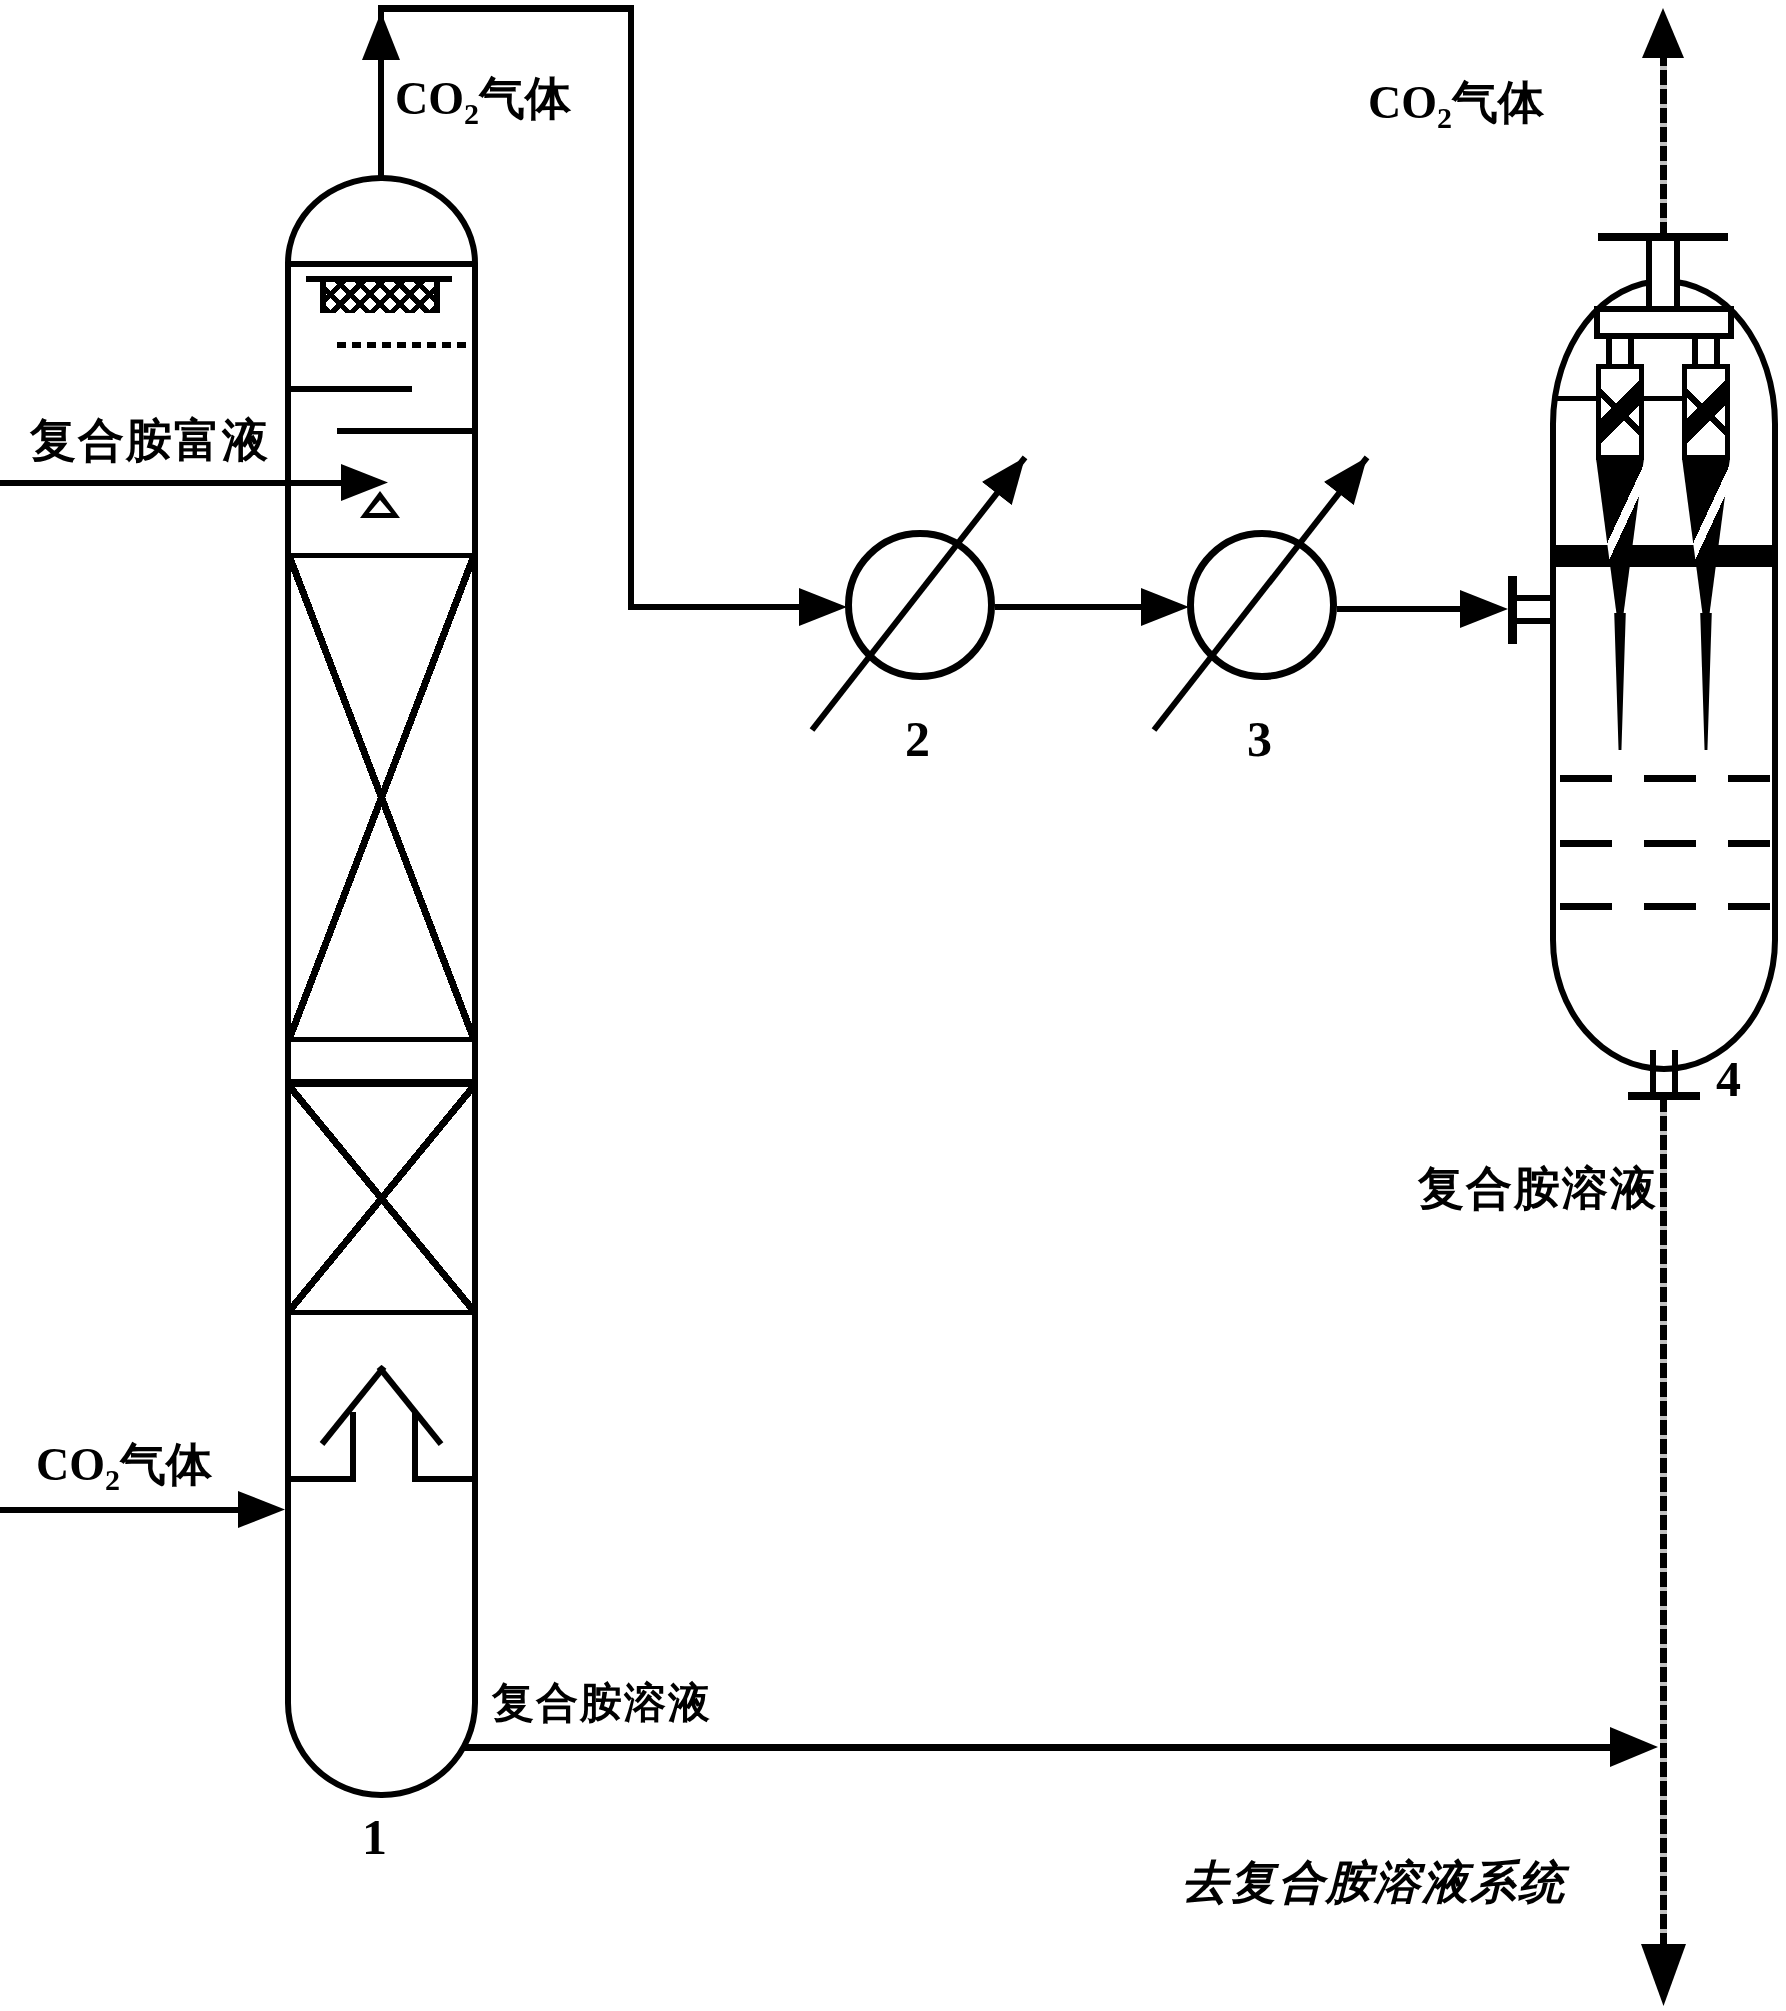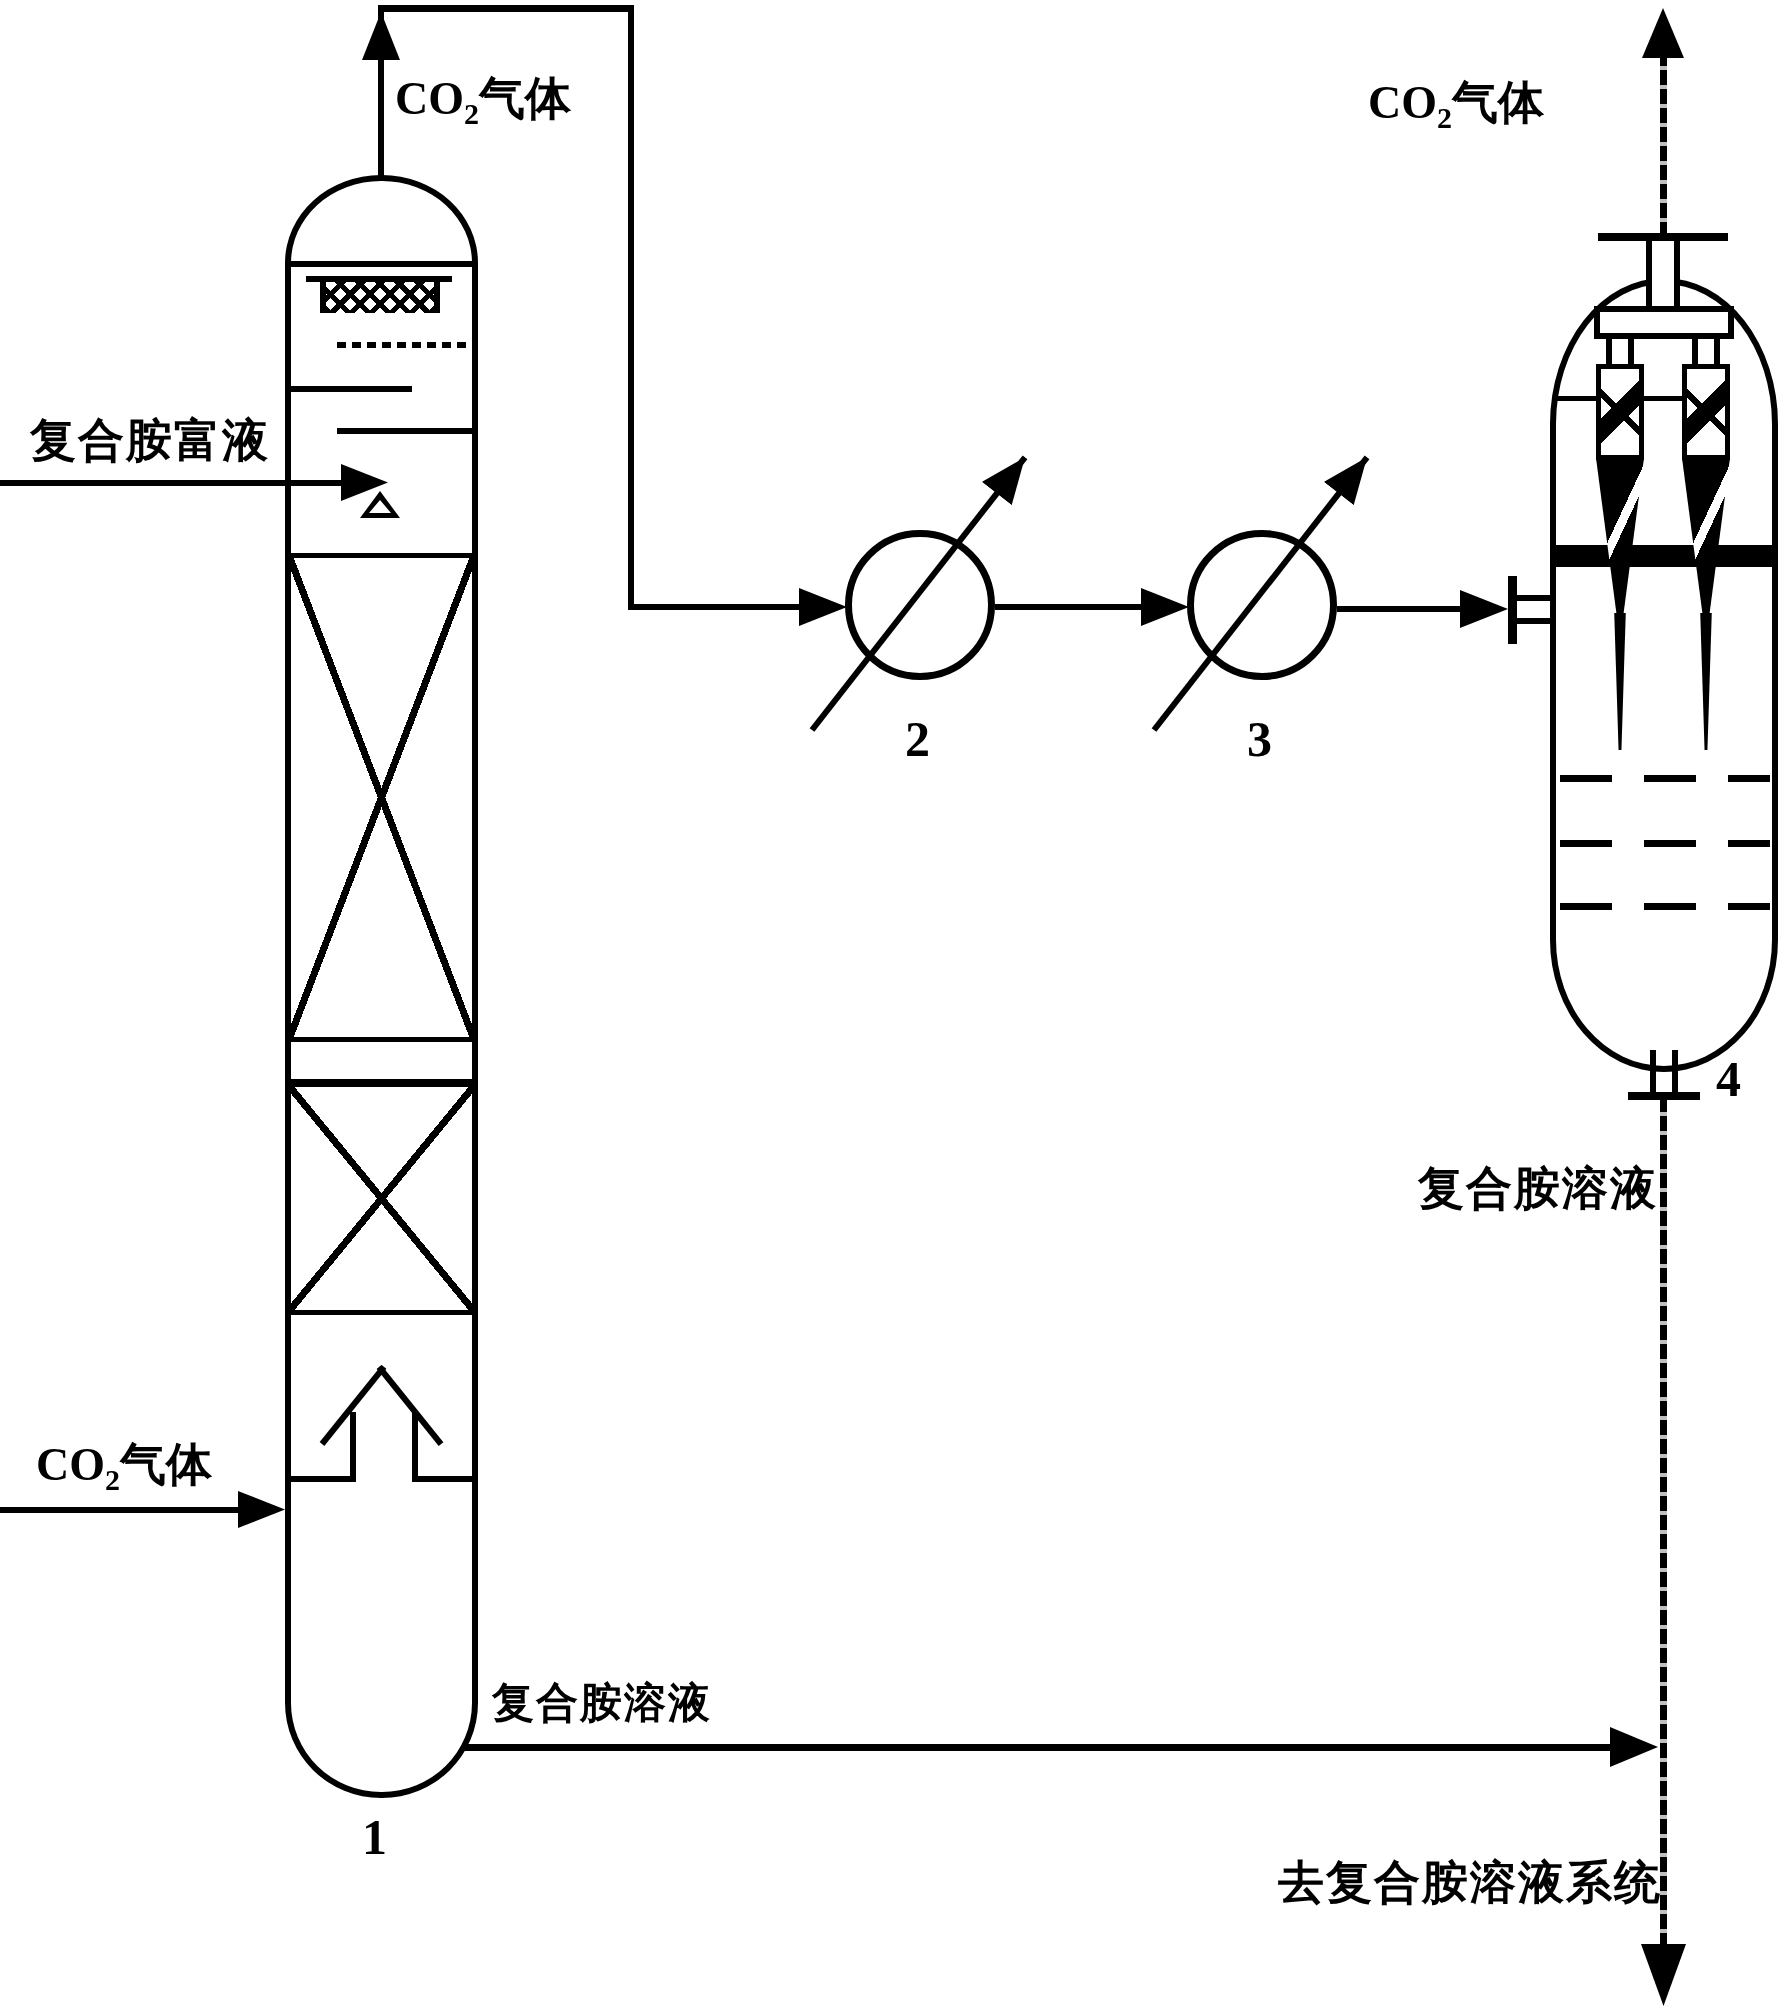--- a/index.html
+++ b/index.html
@@ -151,15 +151,15 @@
 
   <div class="ln" style="left:1650px;top:1050px;width:6px;height:42px;"></div>
   <div class="ln" style="left:1672px;top:1050px;width:6px;height:42px;"></div>
   <div class="ln" style="left:1628px;top:1092px;width:72px;height:8px;"></div>
   <div class="num" style="left:1716px;top:1050px;">4</div>
 
   <div class="tickv" style="left:1660px;top:1100px;width:7px;height:848px;"></div>
   <div class="arr arr-d" style="left:1641px;top:1944px;width:45px;height:62px;"></div>
 
   <div class="lbl" style="left:1418px;top:1164px;">复合胺溶液</div>
-  <div class="lbl" style="left:1278px;top:1858px;">去复合胺溶液系统</div>
+  <div class="lbl" style="left:1182px;top:1858px;font-style:italic;">去复合胺溶液系统</div>
 
 </div>
 
 </body></html>

